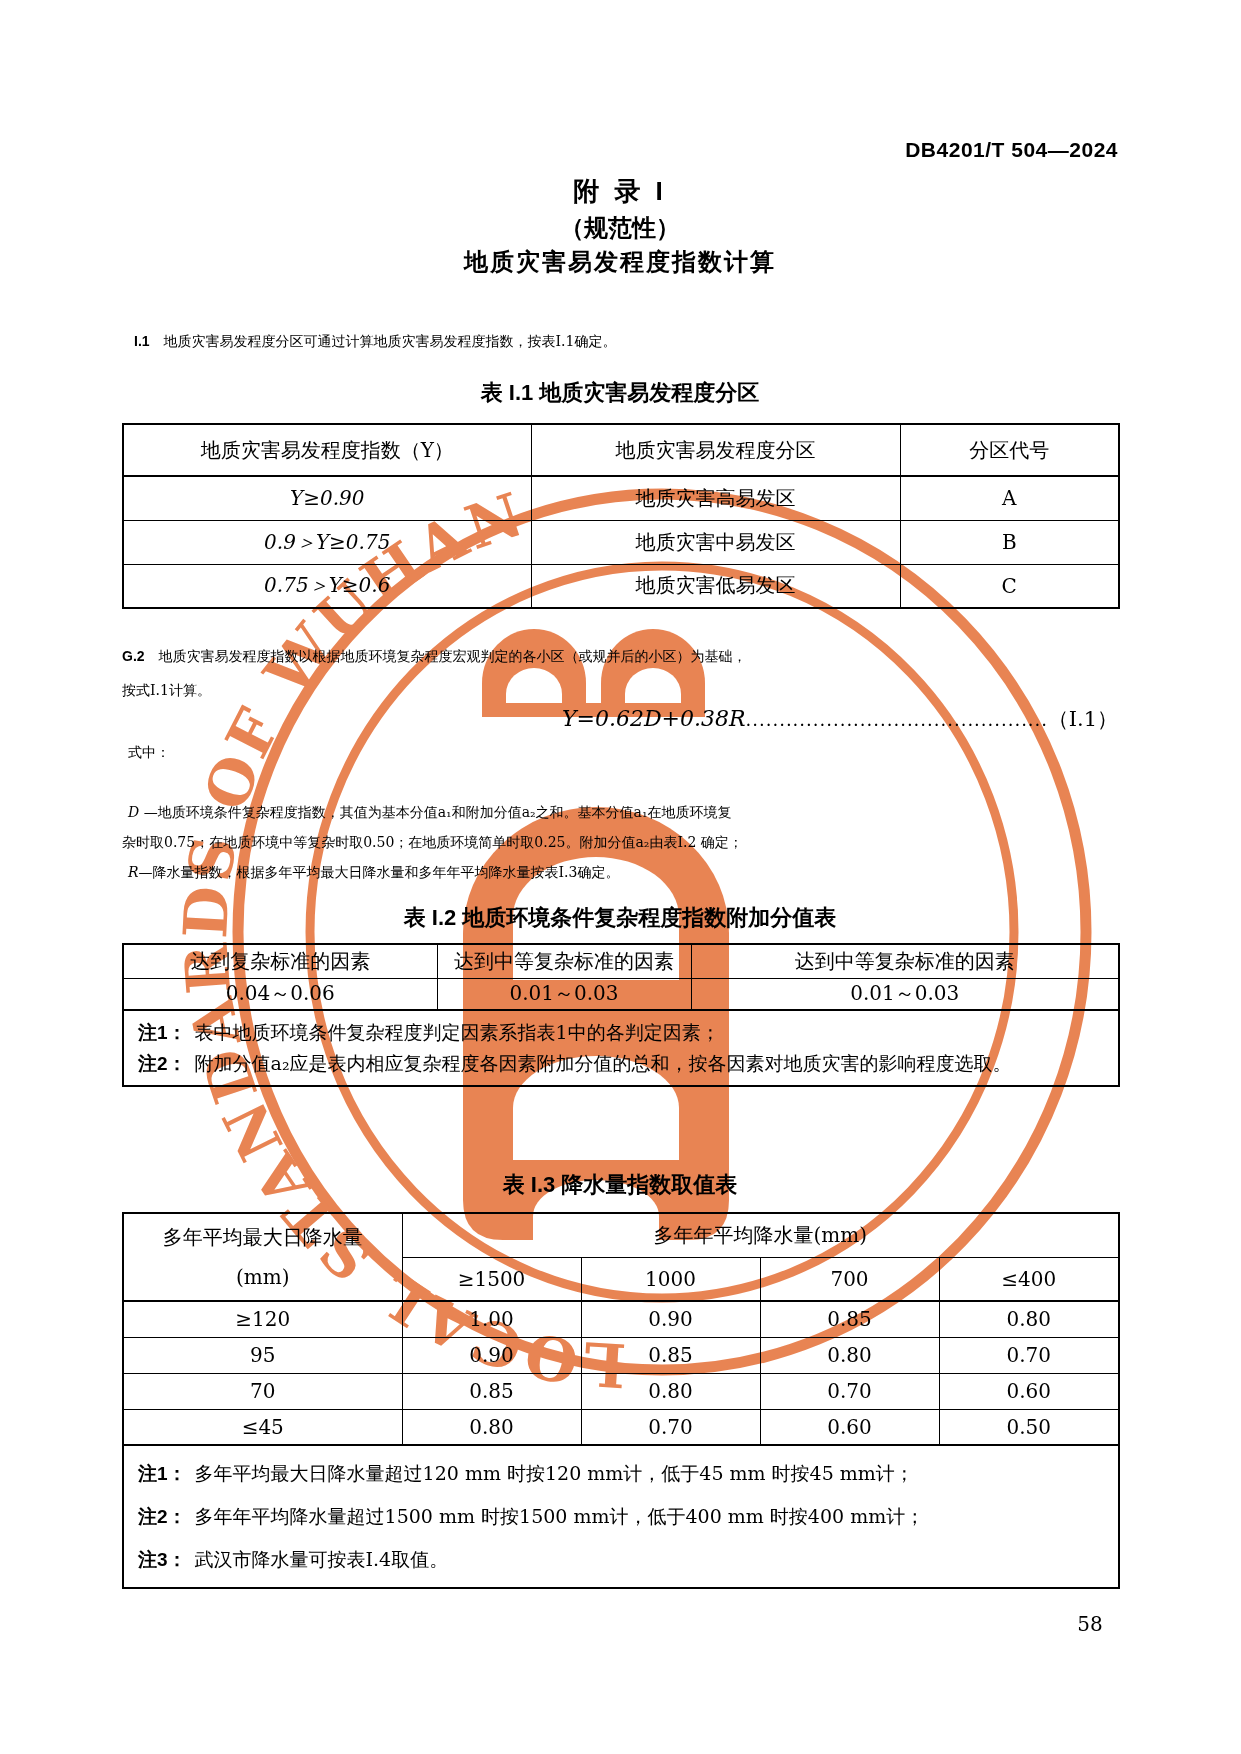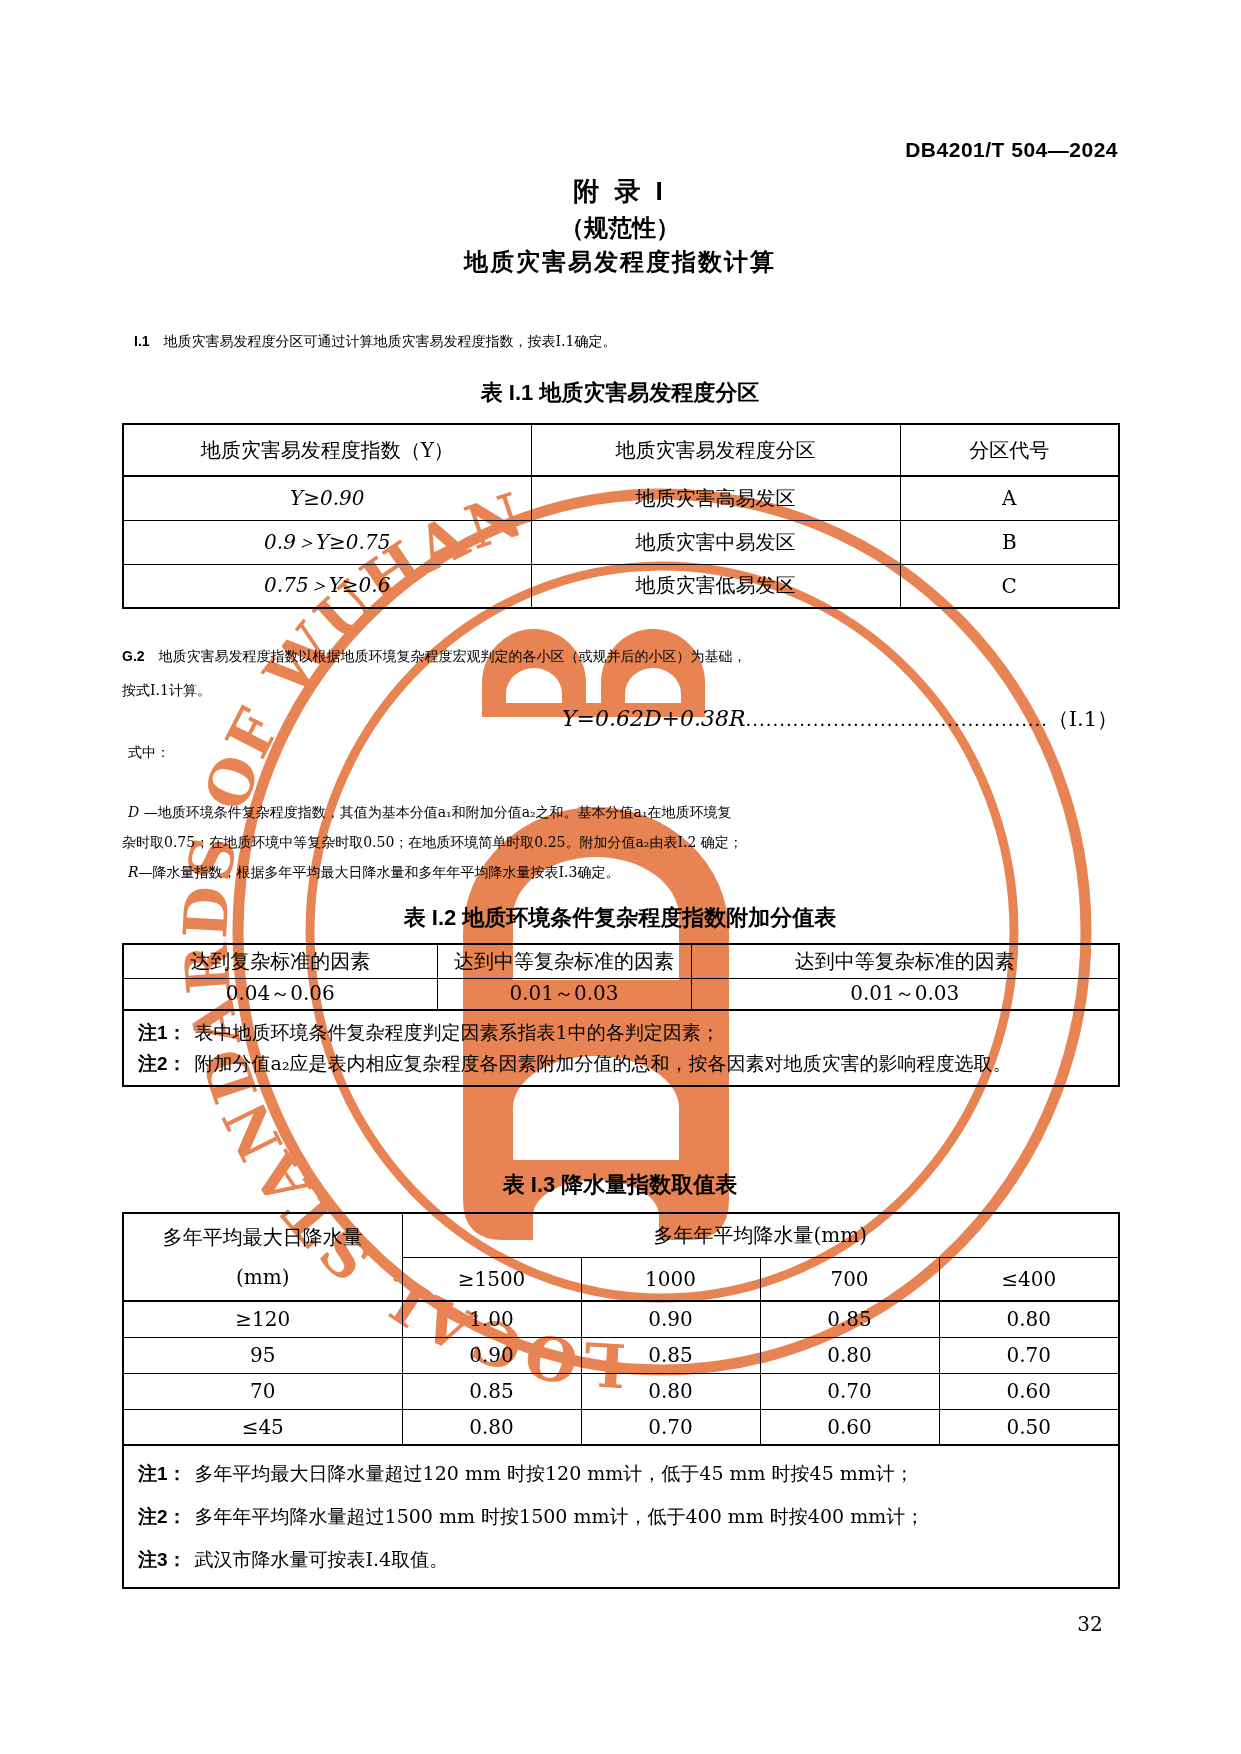--- a/index.html
+++ b/index.html
@@ -221,16 +221,16 @@
       <tr style="height:130px;">
         <td colspan="5" class="notecell">
           <div class="noteline" style="line-height:42px;"><span class="lbl">注1：</span><span>多年平均最大日降水量超过120 mm 时按120 mm计，低于45 mm 时按45 mm计；</span></div>
           <div class="noteline" style="line-height:42px;"><span class="lbl">注2：</span><span>多年年平均降水量超过1500 mm 时按1500 mm计，低于400 mm 时按400 mm计；</span></div>
           <div class="noteline" style="line-height:42px;"><span class="lbl">注3：</span><span>武汉市降水量可按表I.4取值。</span></div>
         </td>
       </tr>
     </tbody>
       </table>
 
-    <div class="abs pageno">32</div>
+    <div class="abs pageno">58</div>
 
   </div>
 </div>
 
 </body></html>

